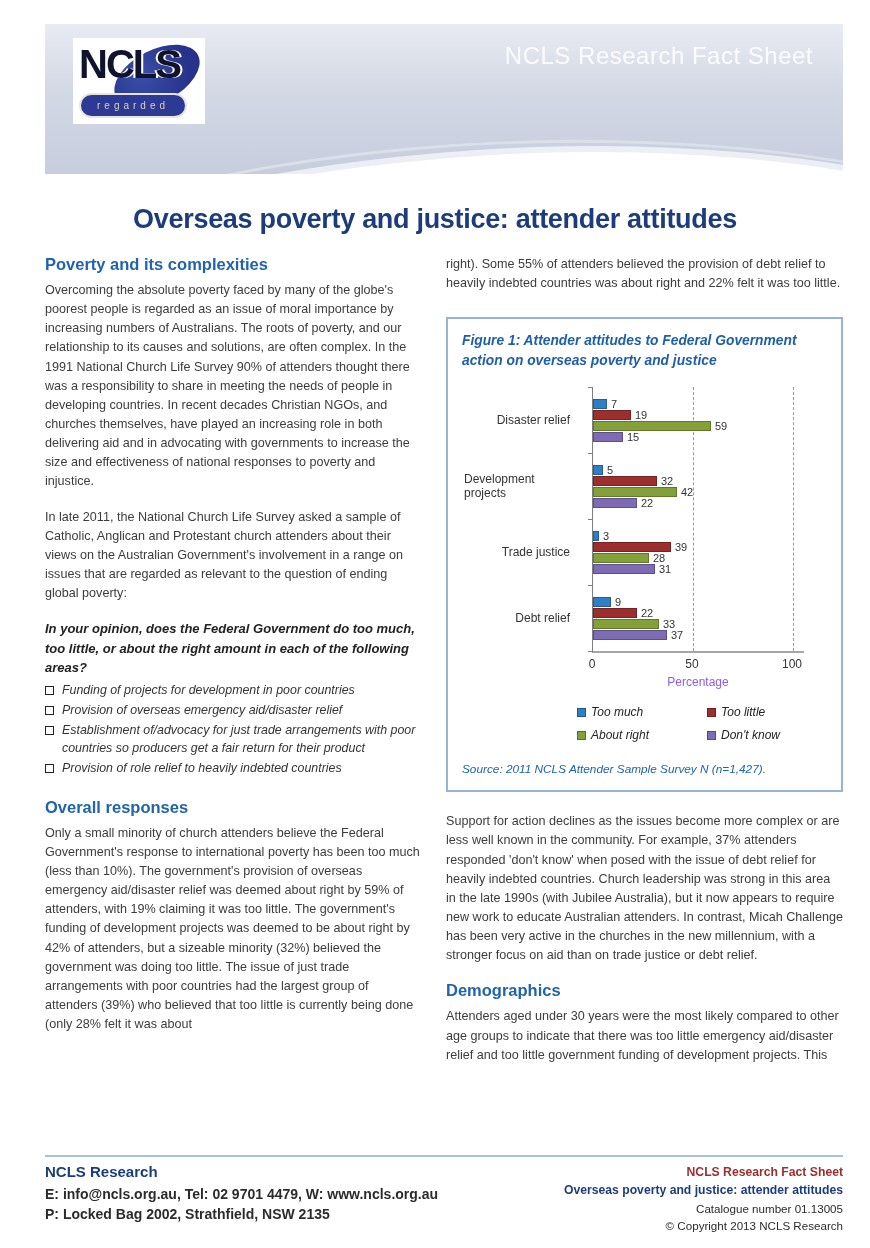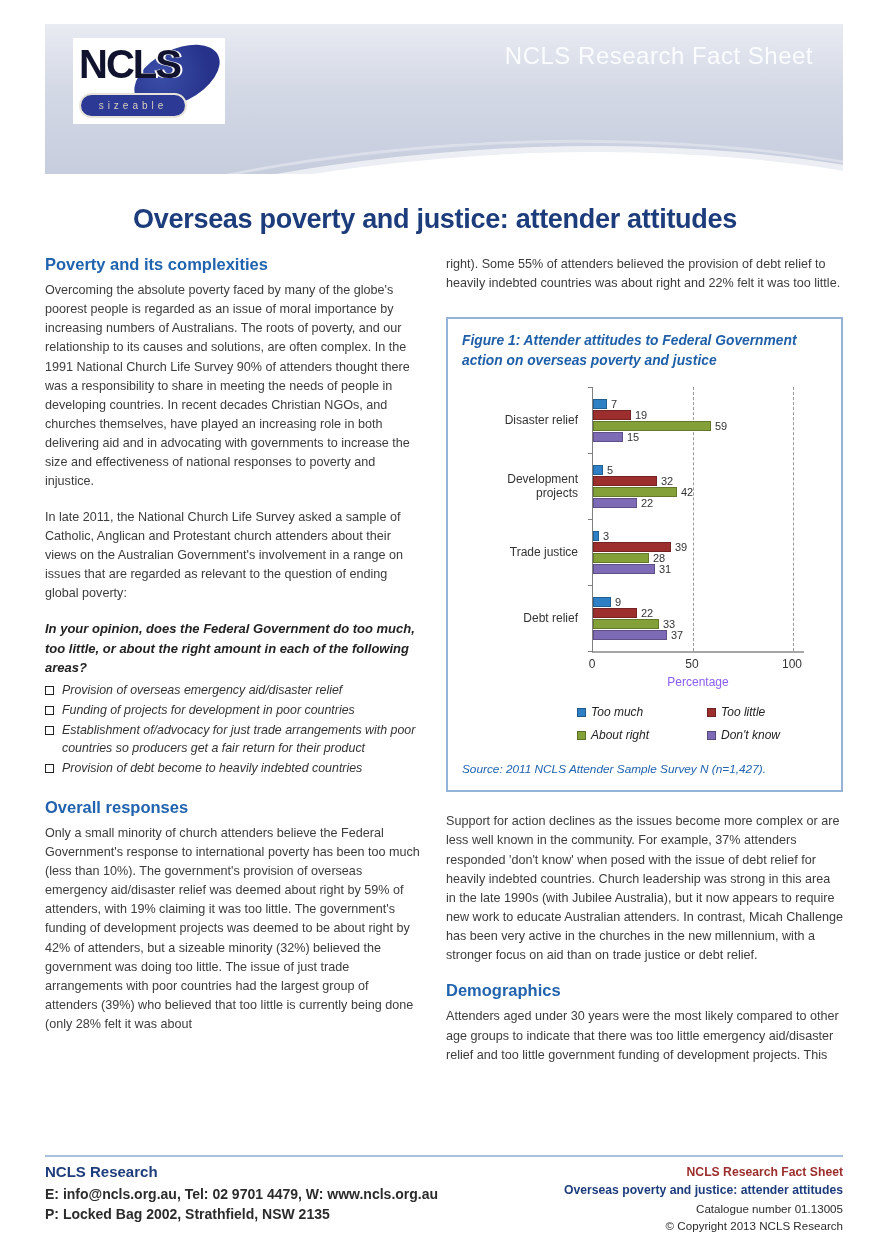--- a/index.html
+++ b/index.html
@@ -30,21 +30,21 @@
     border-radius:50%; background:#ffffff; transform:rotate(-4deg);
     box-shadow:0 -6px 0 rgba(255,255,255,.65);
   }
   .band-title {
     position:absolute; top:18px; right:30px;
     font-size:24px; color:#fbfcfe; letter-spacing:.5px;
   }
   
   .logo {
     position:absolute; top:14px; left:28px;
-    width:152px; height:86px; background:#ffffff; padding:4px 6px;
+    width:132px; height:86px; background:#ffffff; padding:4px 6px;
   }
   .logo-ellipse {
     position:absolute; right:2px; top:12px; width:92px; height:52px;
     background:radial-gradient(circle at 35% 35%, #3a4ea8, #27338b 70%);
     border-radius:50%; transform:rotate(-27deg);
   }
   .logo-main {
     position:relative; z-index:2; font-size:40px; font-weight:800;
     color:#10122e; letter-spacing:-2px; line-height:44px;
     text-shadow:2px 0 0 #fff, -2px 0 0 #fff;
@@ -96,21 +96,21 @@
     padding:12px 14px 14px 14px; margin:24px 0 20px 0;
   }
   .fig-title {
     color:#1f5fa8; font-size:13.8px; font-weight:bold; font-style:italic;
     line-height:1.45; margin-bottom:16px;
   }
   .chart-body { display:flex; margin-left:2px; }
   .labels-col { width:128px; display:flex; flex-direction:column; }
   .cat-label {
     height:66px; display:flex; align-items:center; justify-content:flex-end;
-    padding-right:14px; font-size:12px; color:#333; text-align:right;
+    padding-right:22px; font-size:12px; color:#333; text-align:left;
   }
   .plot-area {
     position:relative; width:212px;
     border-left:1.5px solid #7f7f7f; border-bottom:2.5px solid #a6a6a6;
   }
   .gridline {
     position:absolute; top:0; bottom:0; width:0;
     border-left:1.5px dashed #9a9a9a; z-index:0;
   }
   .ytick { position:absolute; left:-5px; width:5px; border-top:1px solid #7f7f7f; }
@@ -147,50 +147,50 @@
 <body>
 
 <div class="band-wrap">
   <div class="band">
     <div class="swoosh-line2"></div>
     <div class="swoosh-white"></div>
     <div class="band-title">NCLS Research Fact Sheet</div>
     <div class="logo">
       <div class="logo-ellipse"></div>
       <div class="logo-main">NCLS</div>
-      <div class="logo-pill">sizeable</div>
+      <div class="logo-pill">regarded</div>
     </div>
   </div>
 </div>
 
 <div class="page-title">Overseas poverty and justice: attender attitudes</div>
 
 <div class="columns">
 
   <div class="col">
     <h2 class="sec">Poverty and its complexities</h2>
     <p class="body">Overcoming the absolute poverty faced by many of the globe's poorest people is regarded as an issue of moral importance by increasing numbers of Australians. The roots of poverty, and our relationship to its causes and solutions, are often complex. In the 1991 National Church Life Survey 90% of attenders thought there was a responsibility to share in meeting the needs of people in developing countries. In recent decades Christian NGOs, and churches themselves, have played an increasing role in both delivering aid and in advocating with governments to increase the size and effectiveness of national responses to poverty and injustice.</p>
     <p class="body">In late 2011, the National Church Life Survey asked a sample of Catholic, Anglican and Protestant church attenders about their views on the Australian Government's involvement in a range on issues that are regarded as relevant to the question of ending global poverty:</p>
     <p class="q">In your opinion, does the Federal Government do too much, too little, or about the right amount in each of the following areas?</p>
     <ul class="checklist">
       <li>
           <span class="cbox"></span>
-          <span>Provision of overseas emergency aid/disaster relief</span>
+          <span>Funding of projects for development in poor countries</span>
         </li>
       <li>
           <span class="cbox"></span>
-          <span>Funding of projects for development in poor countries</span>
+          <span>Provision of overseas emergency aid/disaster relief</span>
         </li>
       <li>
           <span class="cbox"></span>
           <span>Establishment of/advocacy for just trade arrangements with poor countries so producers get a fair return for their product</span>
         </li>
       <li>
           <span class="cbox"></span>
-          <span>Provision of debt become to heavily indebted countries</span>
+          <span>Provision of role relief to heavily indebted countries</span>
         </li>
     </ul>
     <h2 class="sec">Overall responses</h2>
     <p class="body">Only a small minority of church attenders believe the Federal Government's response to international poverty has been too much (less than 10%). The government's provision of overseas emergency aid/disaster relief was deemed about right by 59% of attenders, with 19% claiming it was too little. The government's funding of development projects was deemed to be about right by 42% of attenders, but a sizeable minority (32%) believed the government was doing too little. The issue of just trade arrangements with poor countries had the largest group of attenders (39%) who believed that too little is currently being done (only 28% felt it was about</p>
   </div>
 
   <div class="col">
     <p class="body">right). Some 55% of attenders believed the provision of debt relief to heavily indebted countries was about right and 22% felt it was too little.</p>
 
     <div class="figure-box">

